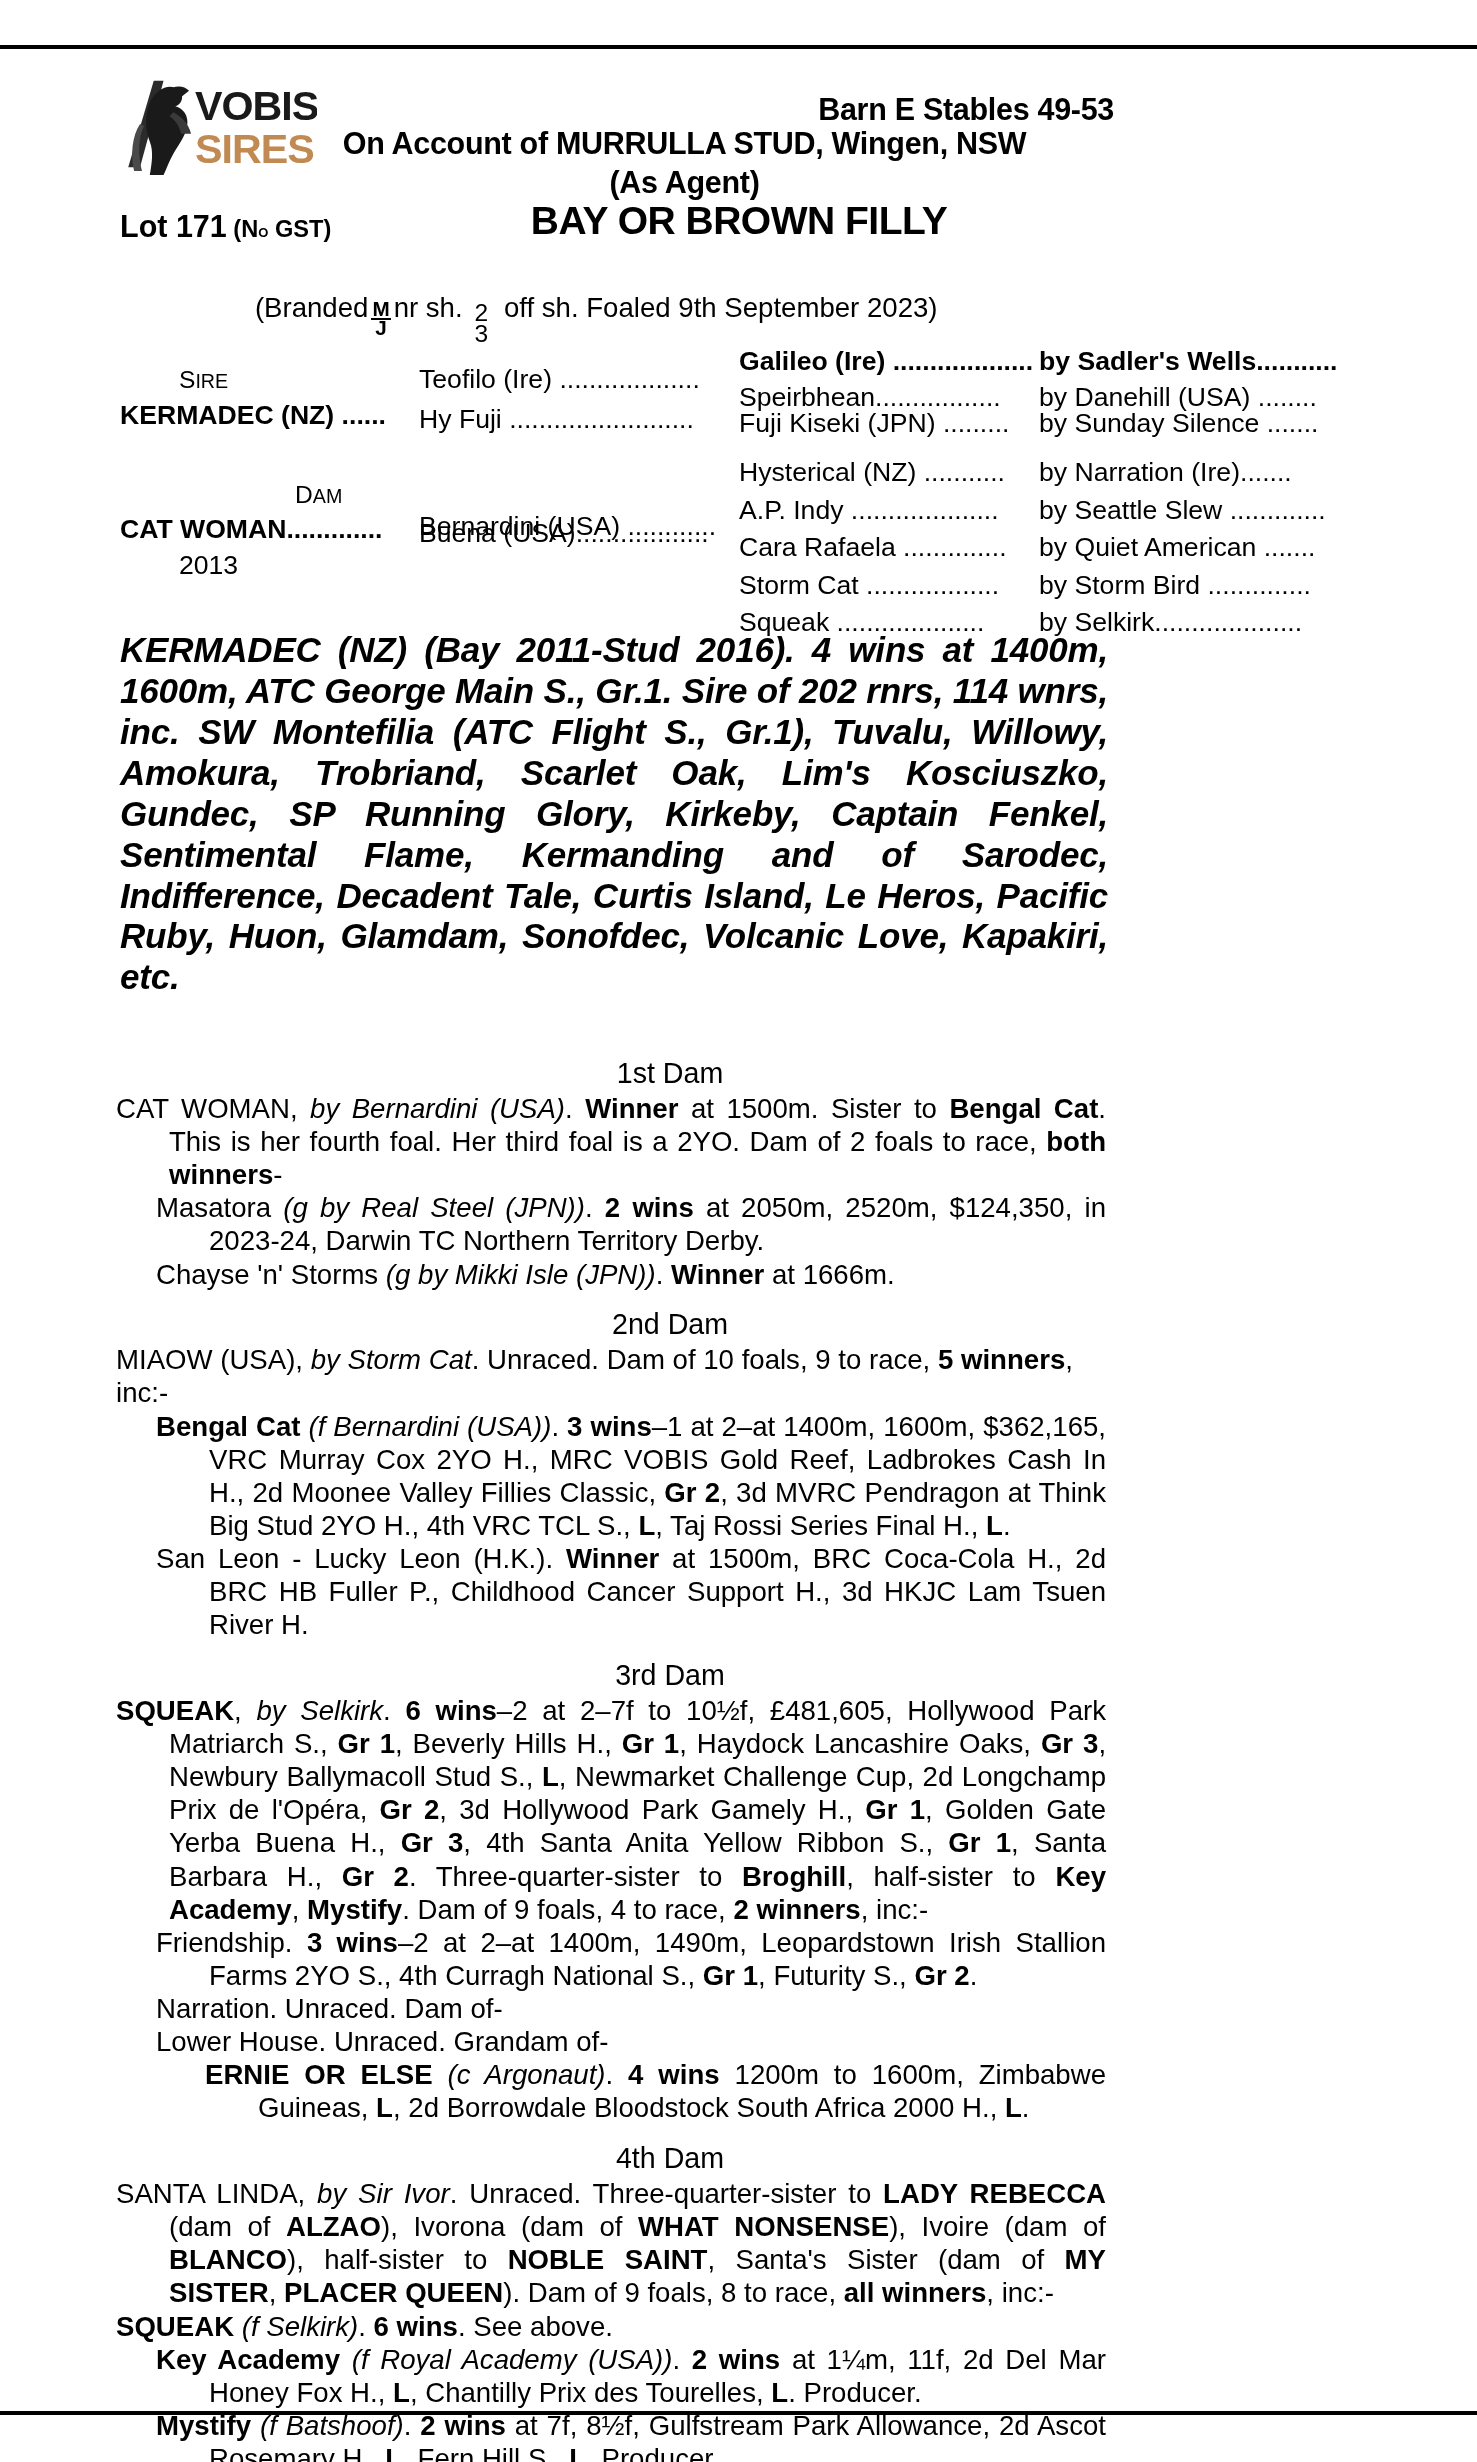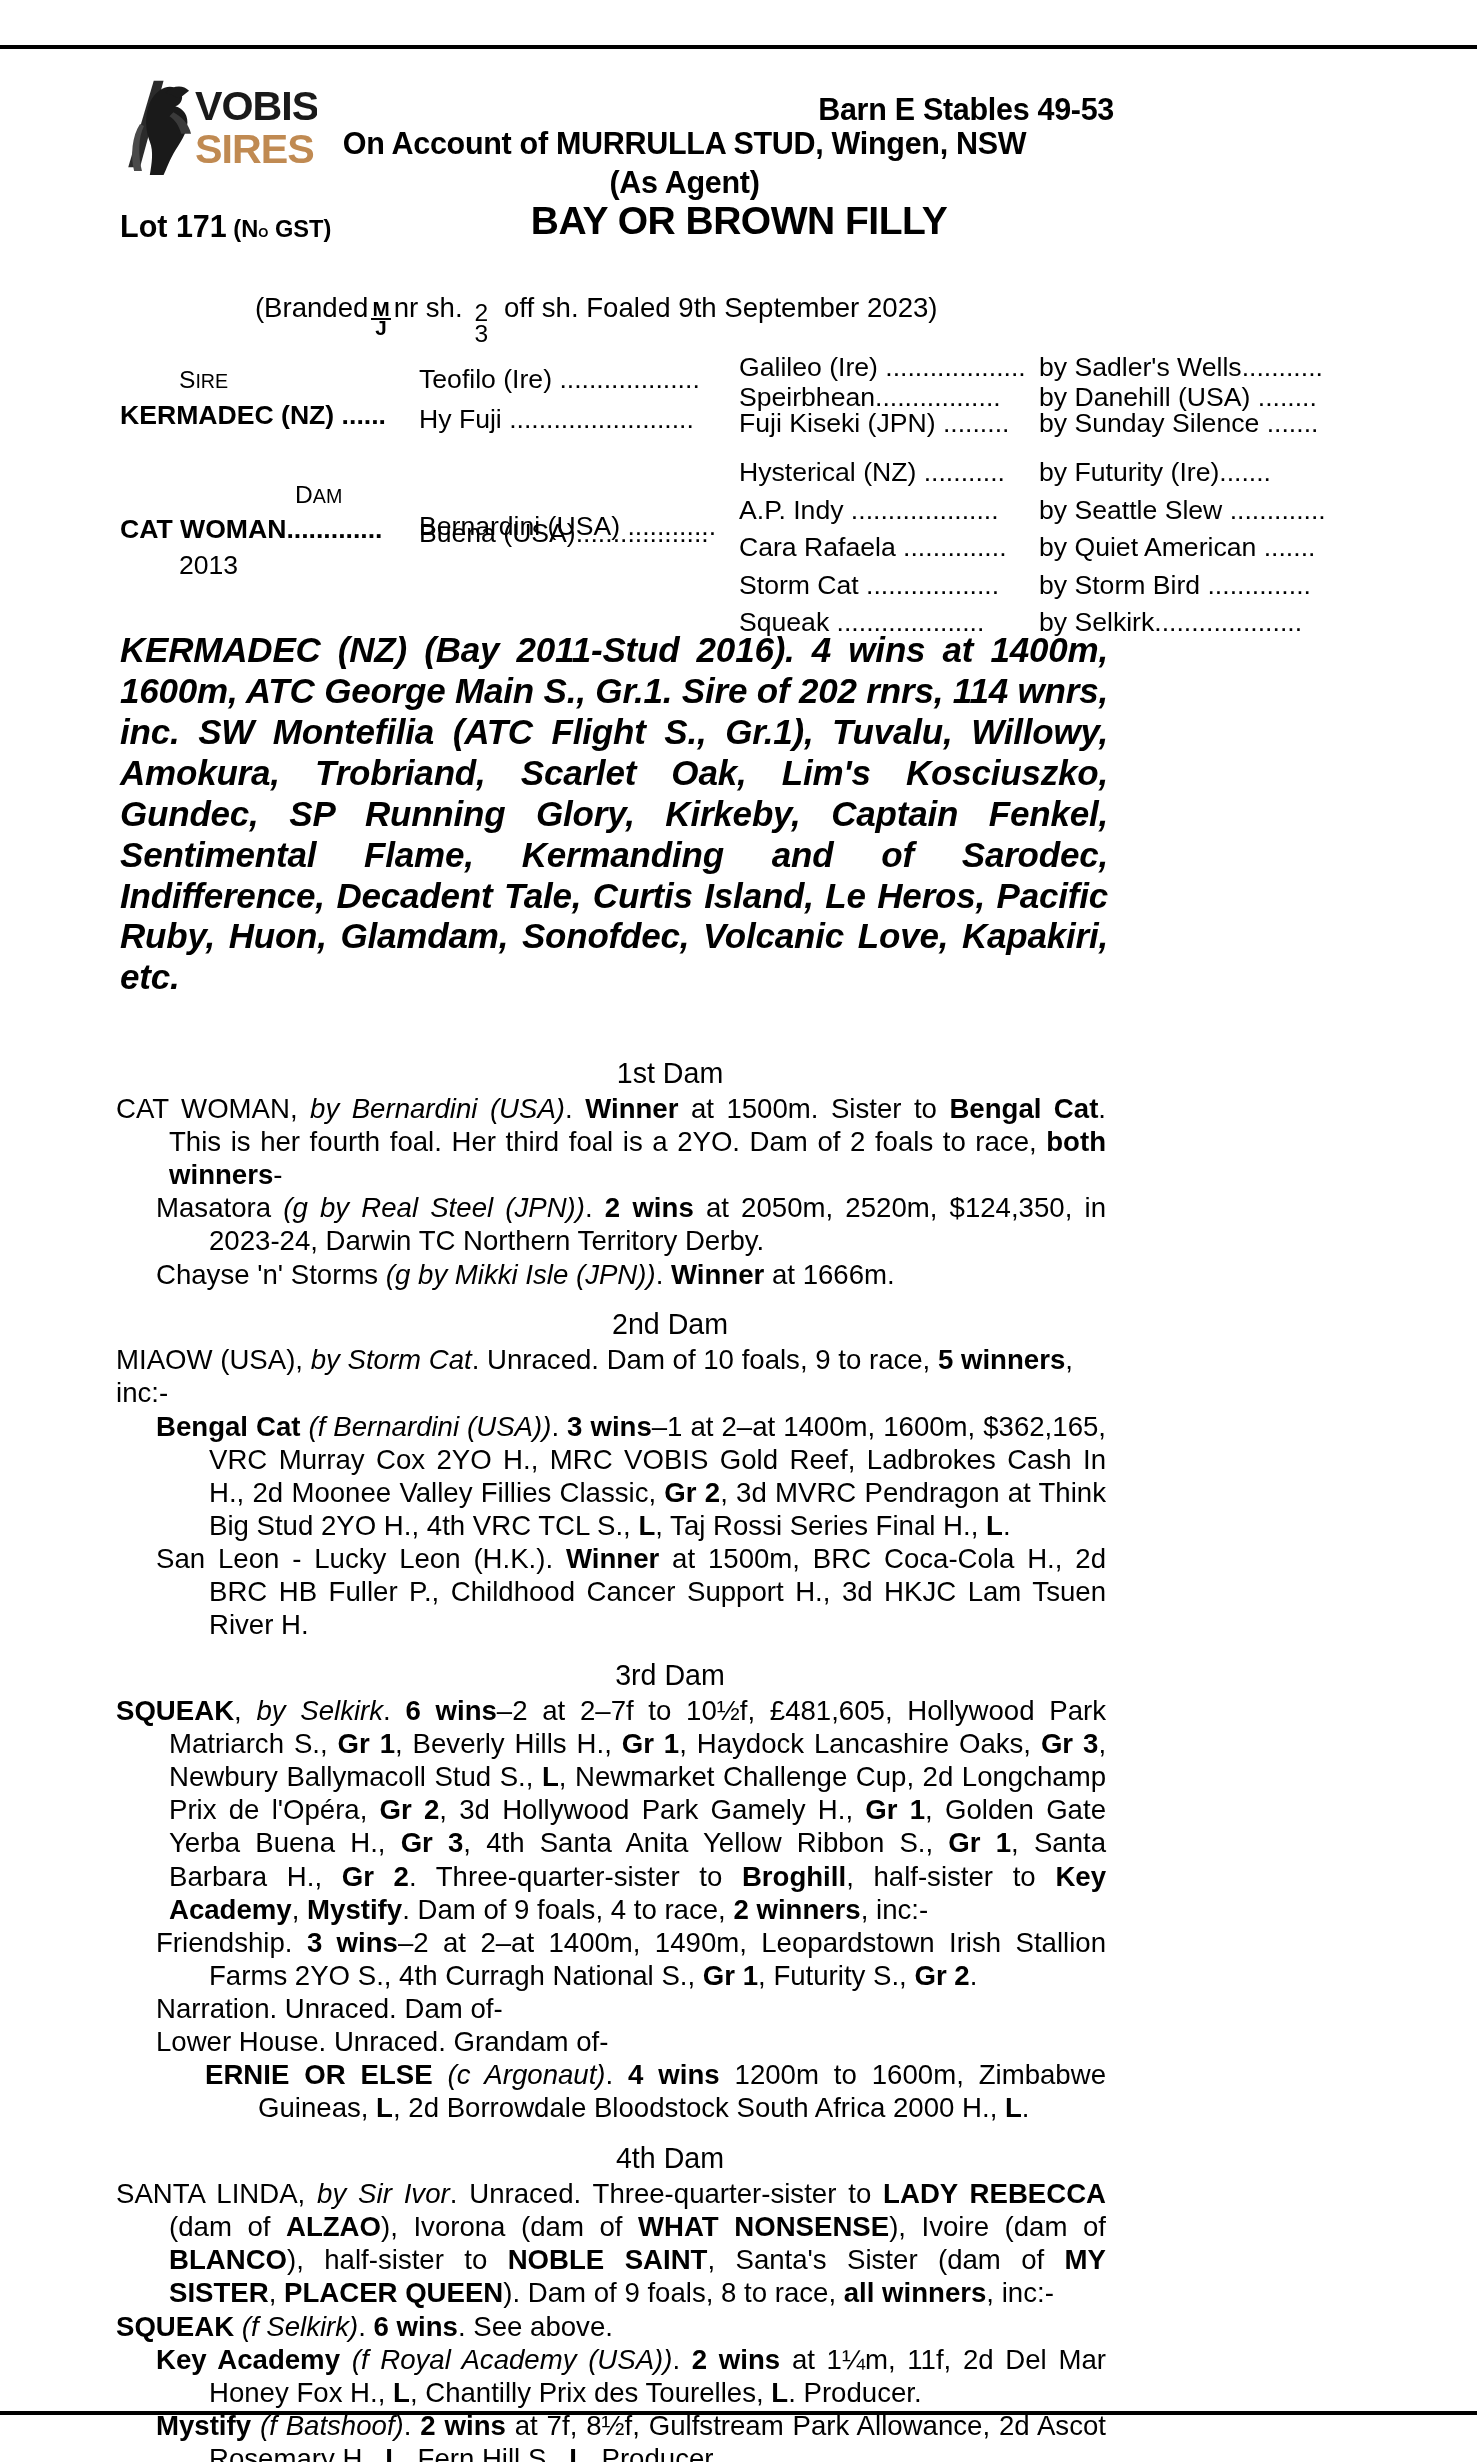--- a/index.html
+++ b/index.html
@@ -196,21 +196,21 @@
     top: 0;
     width: 296px;
   }
   .ped .col4 {
     position: absolute;
     left: 1039px;
     top: 0;
     width: 355px;
   }
   .ped .col3 div, .ped .col4 div { position: absolute; white-space: nowrap; }
-  .ped .g0 { top: 11px; }
+  .ped .g0 { top: 5px; font-weight: bold; }
   .ped .g1 { top: 41px; }
   .ped .g2 { top: 67px; }
   .ped .g3 { top: 116px; }
   .ped .g4 { top: 154px; }
   .ped .g5 { top: 191px; }
   .ped .g6 { top: 229px; }
   .ped .g7 { top: 266px; }
 
   
   .sire-para {
@@ -323,21 +323,21 @@
         <div class="g4"><span>A.P. Indy</span><span> ....................</span></div>
         <div class="g5"><span>Cara Rafaela</span><span> ..............</span></div>
         <div class="g6"><span>Storm Cat</span><span> ..................</span></div>
         <div class="g7"><span>Squeak</span><span> ....................</span></div>
       </div>
 
       <div class="col4">
         <div class="g0"><span>by Sadler's Wells</span><span>...........</span></div>
         <div class="g1"><span>by Danehill (USA)</span><span> ........</span></div>
         <div class="g2"><span>by Sunday Silence</span><span> .......</span></div>
-        <div class="g3"><span>by Futurity (Ire)</span><span>.......</span></div>
+        <div class="g3"><span>by Narration (Ire)</span><span>.......</span></div>
         <div class="g4"><span>by Seattle Slew</span><span> .............</span></div>
         <div class="g5"><span>by Quiet American</span><span> .......</span></div>
         <div class="g6"><span>by Storm Bird</span><span> ..............</span></div>
         <div class="g7"><span>by Selkirk</span><span>....................</span></div>
       </div>
     </div>
 
     <div class="sire-para">KERMADEC (NZ) (Bay 2011-Stud 2016). 4 wins at 1400m, 1600m, ATC George Main S., Gr.1. Sire of 202 rnrs, 114 wnrs, inc. SW Montefilia (ATC Flight S., Gr.1), Tuvalu, Willowy, Amokura, Trobriand, Scarlet Oak, Lim's Kosciuszko, Gundec, SP Running Glory, Kirkeby, Captain Fenkel, Sentimental Flame, Kermanding and of Sarodec, Indifference, Decadent Tale, Curtis Island, Le Heros, Pacific Ruby, Huon, Glamdam, Sonofdec, Volcanic Love, Kapakiri, etc.</div>
 
     <div id="dam-sections">

